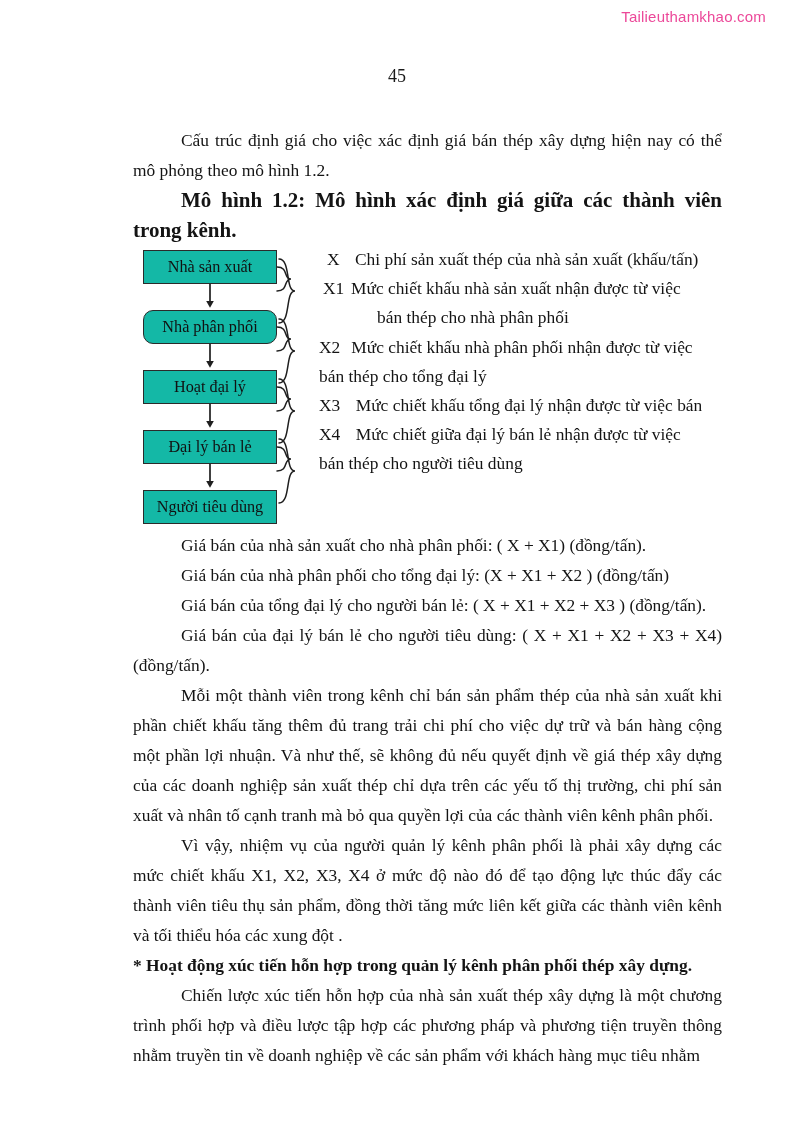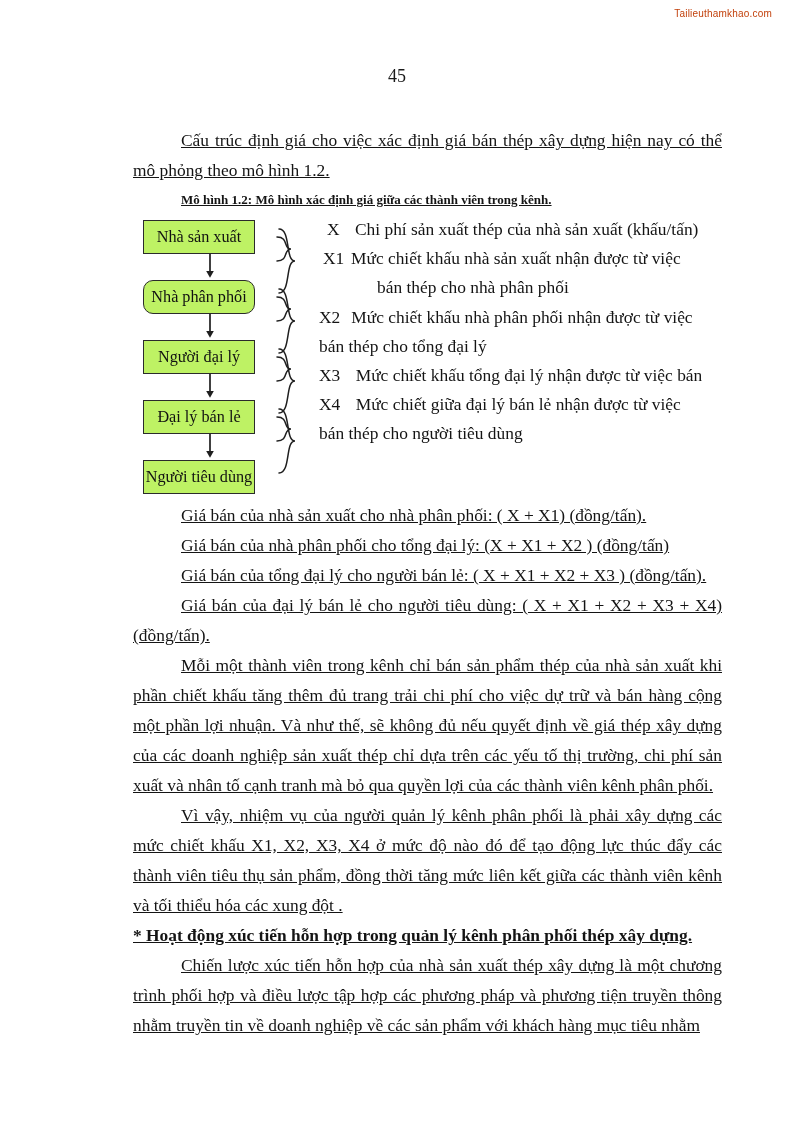--- a/index.html
+++ b/index.html
@@ -21,24 +21,24 @@
   .page {
     position: absolute;
     inset: 0;
     background: #ffffff;
   }
 
   
   .watermark {
     position: absolute;
     top: 8px;
-    right: 22px;
+    right: 28px;
     font-family: "Liberation Sans", "DejaVu Sans", sans-serif;
-    font-size: 10px;
-    color: #c2410c;
+    font-size: 15px;
+    color: #ec4899;
     letter-spacing: 0.2px;
     white-space: nowrap;
   }
 
   
   .page-number {
     position: absolute;
     top: 66px;
     left: 0;
     width: 794px;
@@ -55,29 +55,28 @@
     width: 589px;
   }
 
   p {
     margin: 0;
     font-size: 17.4px;
     line-height: 30px;
     text-align: justify;
     text-justify: inter-word;
     color: #141414;
-    text-decoration: underline;
   }
   p.indent { text-indent: 48px; }
   p.bold { font-weight: bold; }
   p.tight { text-align: left; }
 
   .heading-model {
     font-weight: bold;
-    font-size: 13px;
+    font-size: 21px;
     line-height: 30px;
     text-indent: 48px;
     margin: 0;
   }
 
   
   .diagram-block {
     position: relative;
     width: 589px;
     height: 285px;
@@ -88,24 +87,24 @@
     position: absolute;
     left: 0;
     top: 0;
     width: 200px;
     height: 285px;
   }
 
   .flow-box {
     position: absolute;
     left: 10px;
-    width: 112px;
+    width: 134px;
     height: 34px;
     border: 1.6px solid #2b2b2b;
-    background: #bef264;
+    background: #14b8a6;
     box-sizing: border-box;
     display: flex;
     align-items: center;
     justify-content: center;
     font-size: 16.2px;
     line-height: 1;
     color: #111111;
     white-space: nowrap;
   }
   .flow-box.b0 { top: 5px; }
@@ -197,21 +196,21 @@
           <g stroke="#1f1f1f" stroke-width="1.5" fill="none" stroke-linecap="round">
             <path d="M146,14 C158,14 152,46 162,46 C152,46 158,78 146,78"></path>
             <path d="M146,74 C158,74 152,106 162,106 C152,106 158,138 146,138"></path>
             <path d="M146,134 C158,134 152,166 162,166 C152,166 158,198 146,198"></path>
             <path d="M146,194 C158,194 152,226 162,226 C152,226 158,258 146,258"></path>
           </g>
         </svg>
 
         <div class="flow-box b0">Nhà sản xuất</div>
         <div class="flow-box b1">Nhà phân phối</div>
-        <div class="flow-box b2">Người đại lý</div>
+        <div class="flow-box b2">Hoạt đại lý</div>
         <div class="flow-box b3">Đại lý bán lẻ</div>
         <div class="flow-box b4">Người tiêu dùng</div>
       </div>
 
       <div class="legend">
 
         <div class="legend-row legend-l0">
           <span class="tag">X</span><span>Chi phí sản xuất thép của nhà sản xuất (khấu/tấn)</span>
         </div>
 

